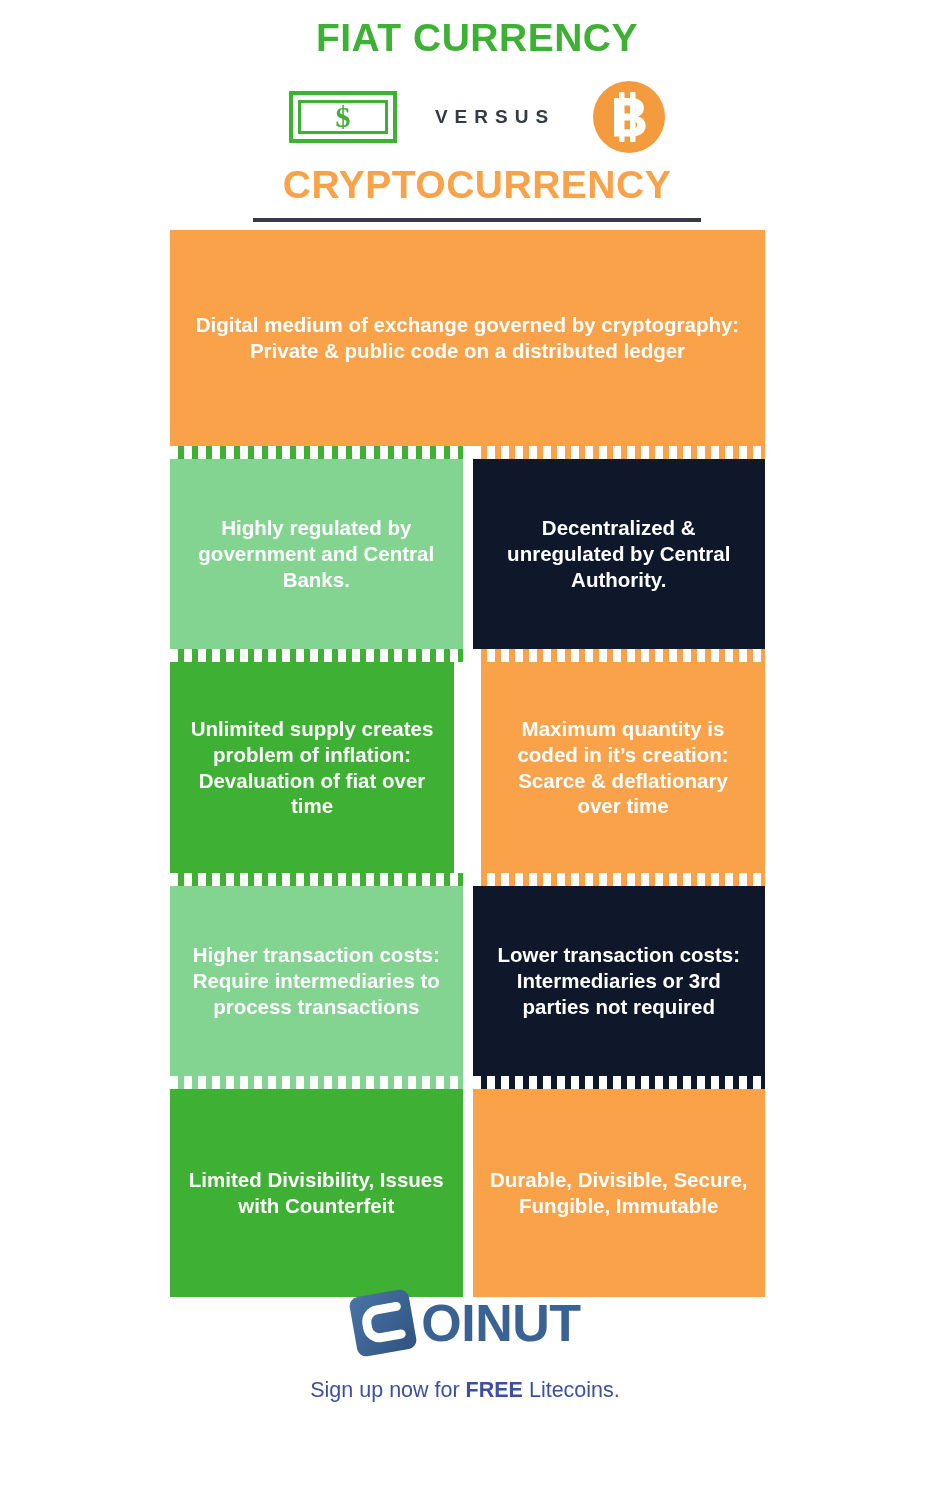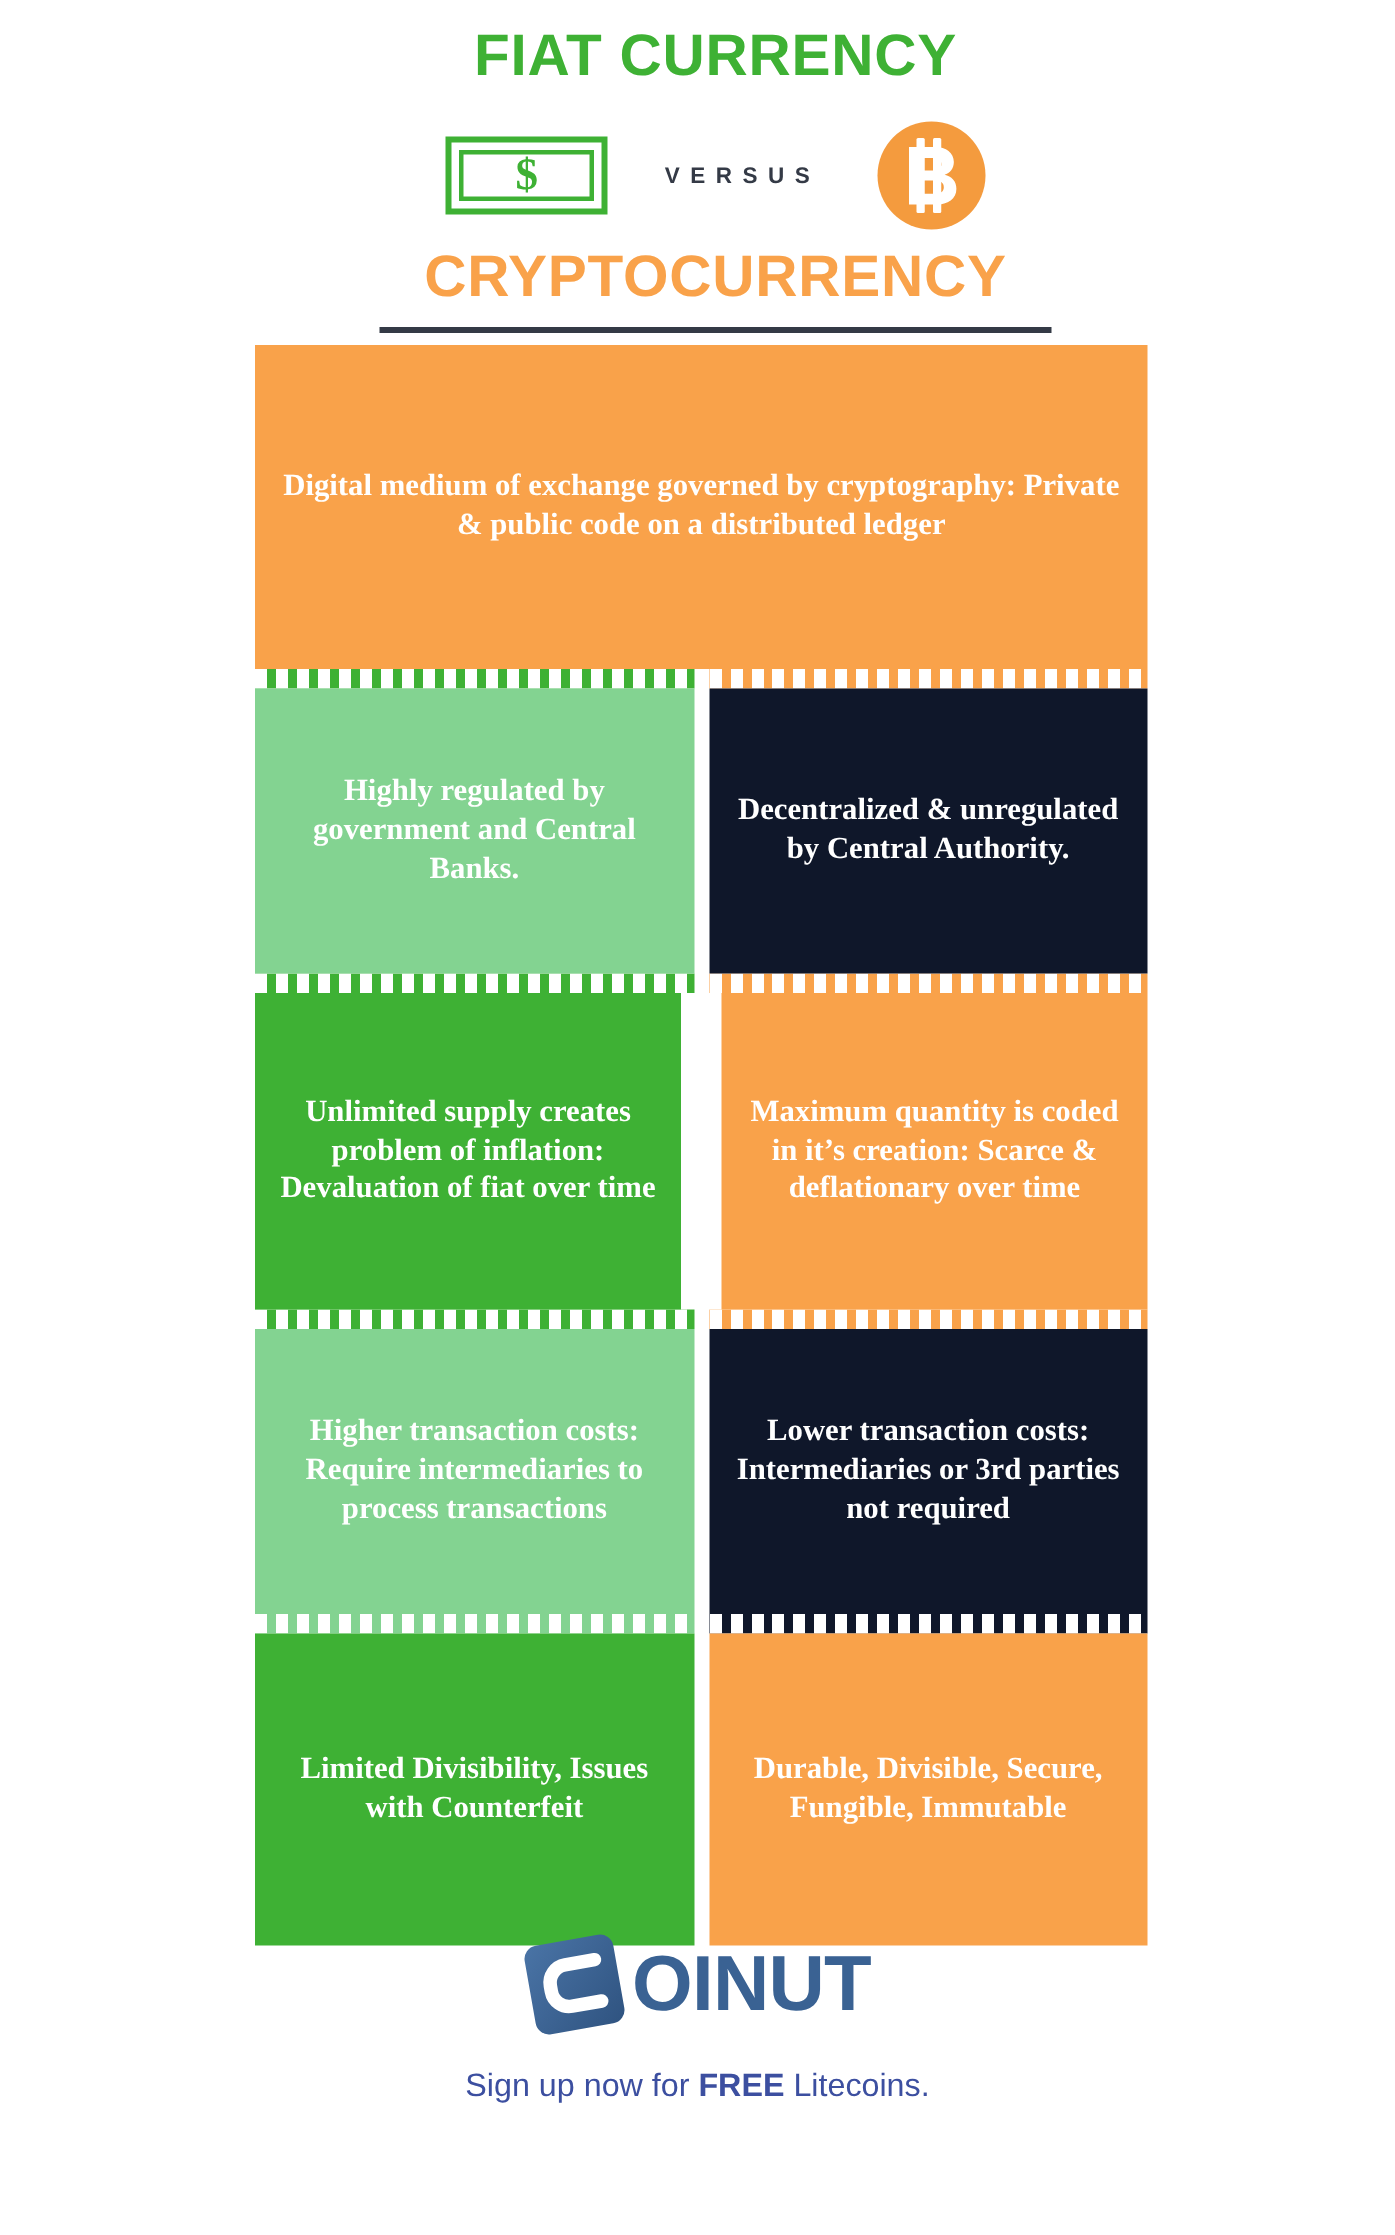--- a/index.html
+++ b/index.html
@@ -61,21 +61,21 @@
     position: relative;
     z-index: 2;
     color: #3eb134;
     font-size: 30px;
     font-weight: bold;
     line-height: 1;
     font-family: "Liberation Serif", serif;
   }
 
   .versus {
-    font-size: 15px;
+    font-size: 19px;
     font-weight: bold;
     letter-spacing: 7px;
     color: #343a46;
     white-space: nowrap;
   }
 
   .btc {
     width: 72px;
     height: 72px;
     border-radius: 50%;
@@ -118,21 +118,20 @@
     align-items: center;
     justify-content: center;
     text-align: center;
     color: #ffffff;
     font-size: 20.5px;
     font-weight: bold;
     line-height: 1.26;
     padding: 18px 14px;
     box-sizing: border-box;
     position: relative;
-    font-family: Liberation Serif, serif;
   }
   .cell p { margin: 0; }
 
   .g-dark   { background: #3eb134; }
   .g-light  { background: #83d391; }
   .o-dark   { background: #f9a24a; }
   .o-light  { background: #0f172a; }
 
   
   .sep {

